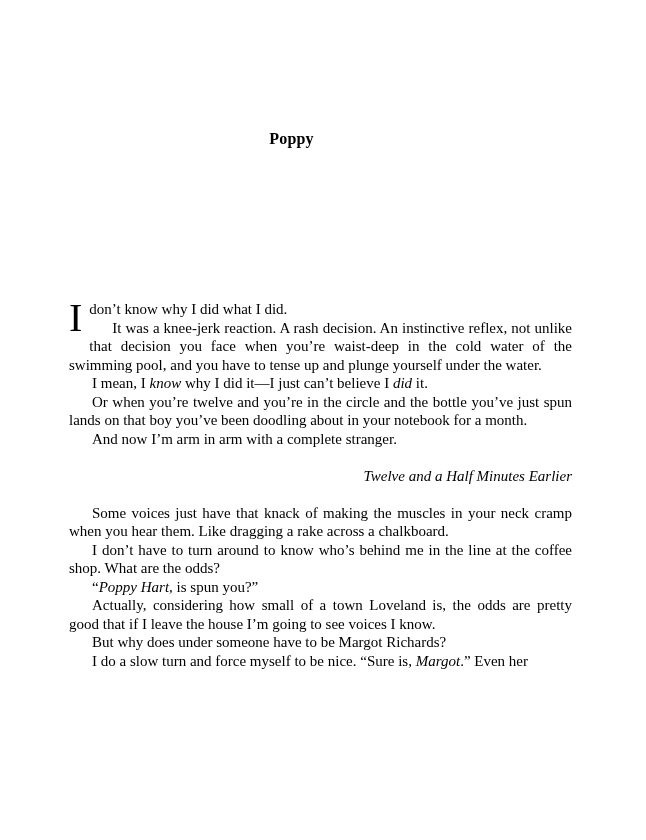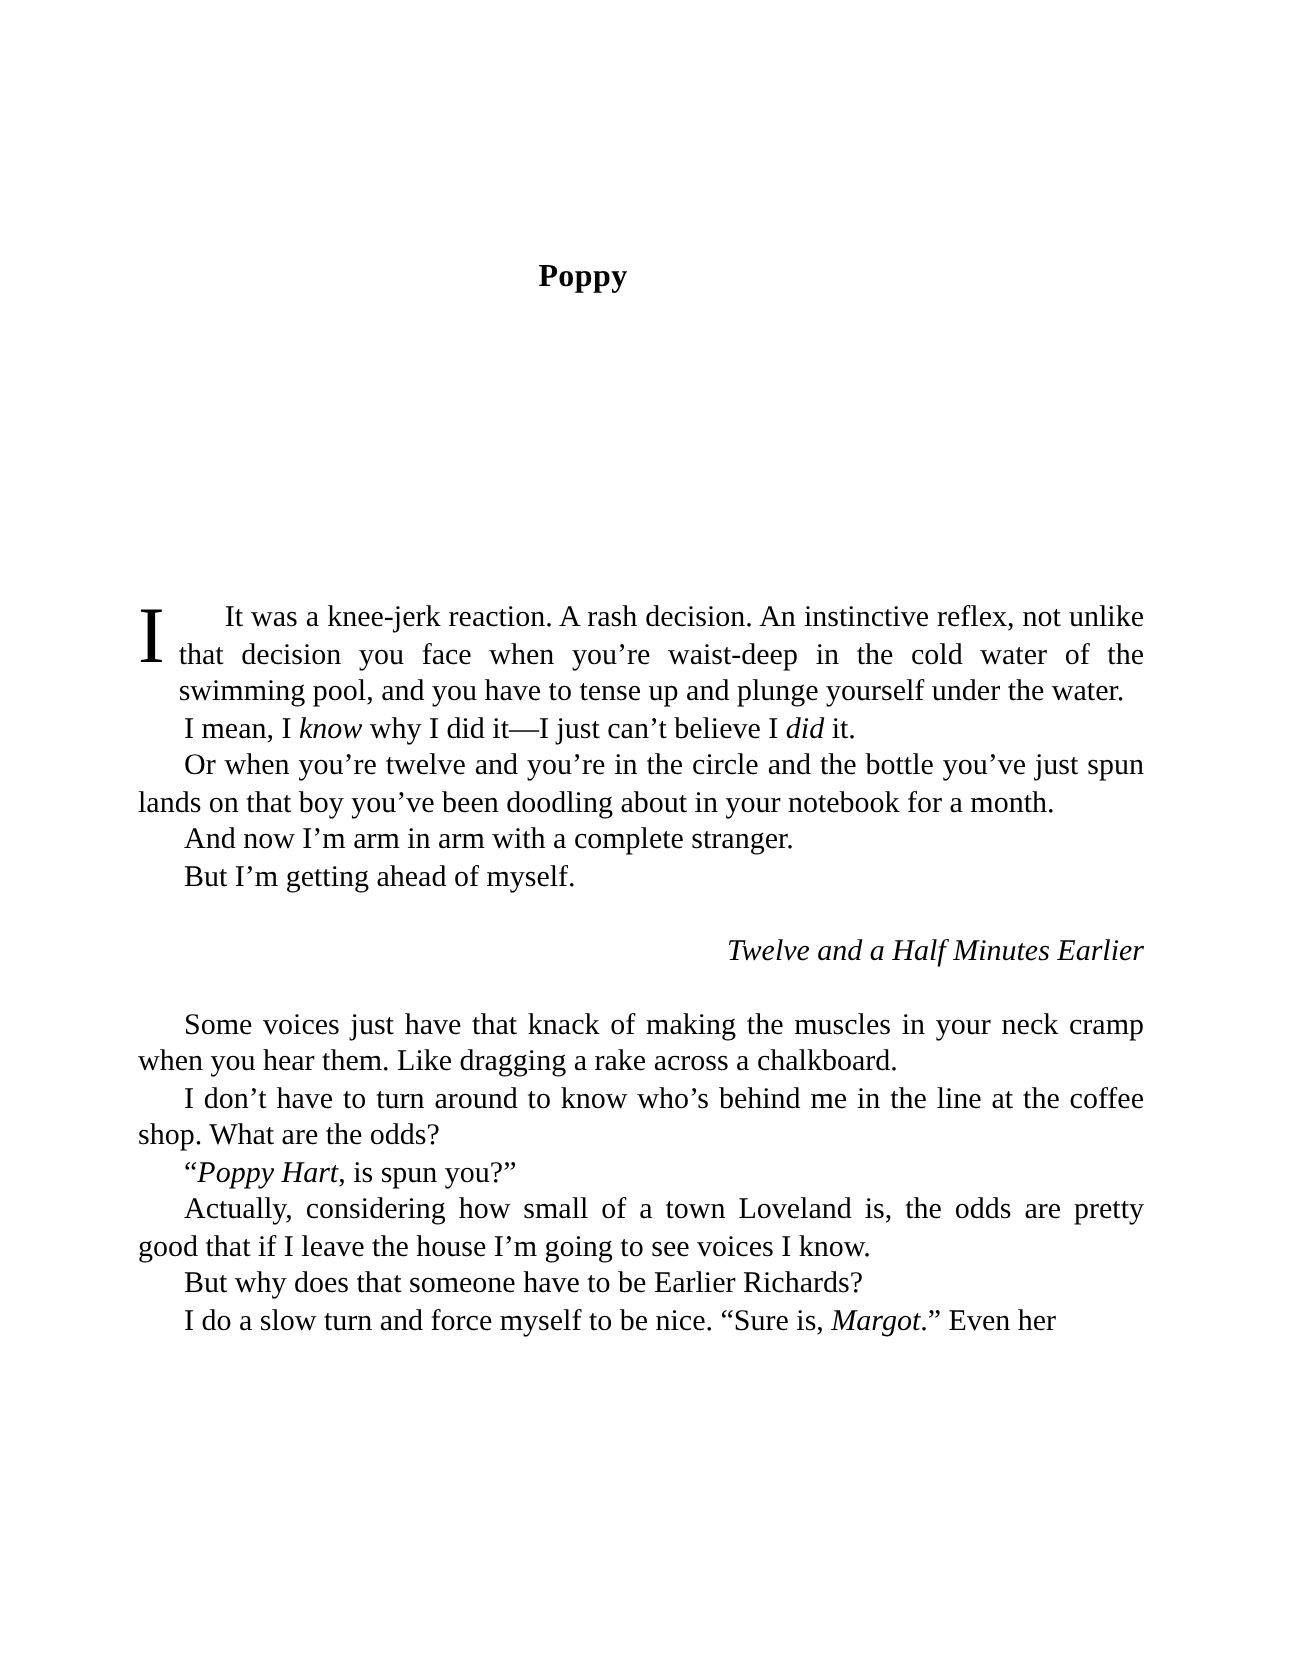--- a/index.html
+++ b/index.html
@@ -58,27 +58,26 @@
   .seg-italic {
     font-style: italic;
   }
 </style>
 </head>
 <body>
 
 <div class="page">
   <h1 class="chapter-title">Poppy</h1>
   <div class="text-body" id="text-body">
-      <p class="no-indent"><span class="drop-cap">I</span></p>
+      <p class="no-indent"><span class="drop-cap">I</span><span>don’t know why I did what I did.</span></p>
       <p><span>It was a knee-jerk reaction. A rash decision. An instinctive reflex, not unlike that decision you face when you’re waist-deep in the cold water of the swimming pool, and you have to tense up and plunge yourself under the water.</span></p>
       <p><span>I mean, I </span><span class="seg-italic">know</span><span> why I did it—I just can’t believe I </span><span class="seg-italic">did</span><span> it.</span></p>
       <p><span>Or when you’re twelve and you’re in the circle and the bottle you’ve just spun lands on that boy you’ve been doodling about in your notebook for a month.</span></p>
       <p><span>And now I’m arm in arm with a complete stranger.</span></p>
-      <p><span>But I’m getting ahead of myself.</span></p>
       <div class="section-heading"><span class="seg-italic">Twelve and a Half Minutes Earlier</span></div>
       <p><span>Some voices just have that knack of making the muscles in your neck cramp when you hear them. Like dragging a rake across a chalkboard.</span></p>
       <p><span>I don’t have to turn around to know who’s behind me in the line at the coffee shop. What are the odds?</span></p>
       <p><span>“</span><span class="seg-italic">Poppy Hart</span><span>, is spun you?”</span></p>
       <p><span>Actually, considering how small of a town Loveland is, the odds are pretty good that if I leave the house I’m going to see voices I know.</span></p>
-      <p><span>But why does that someone have to be Earlier Richards?</span></p>
+      <p><span>But why does under someone have to be Margot Richards?</span></p>
       <p><span>I do a slow turn and force myself to be nice. “Sure is, </span><span class="seg-italic">Margot</span><span>.” Even her</span></p>
     </div>
 </div>
 
 </body></html>

